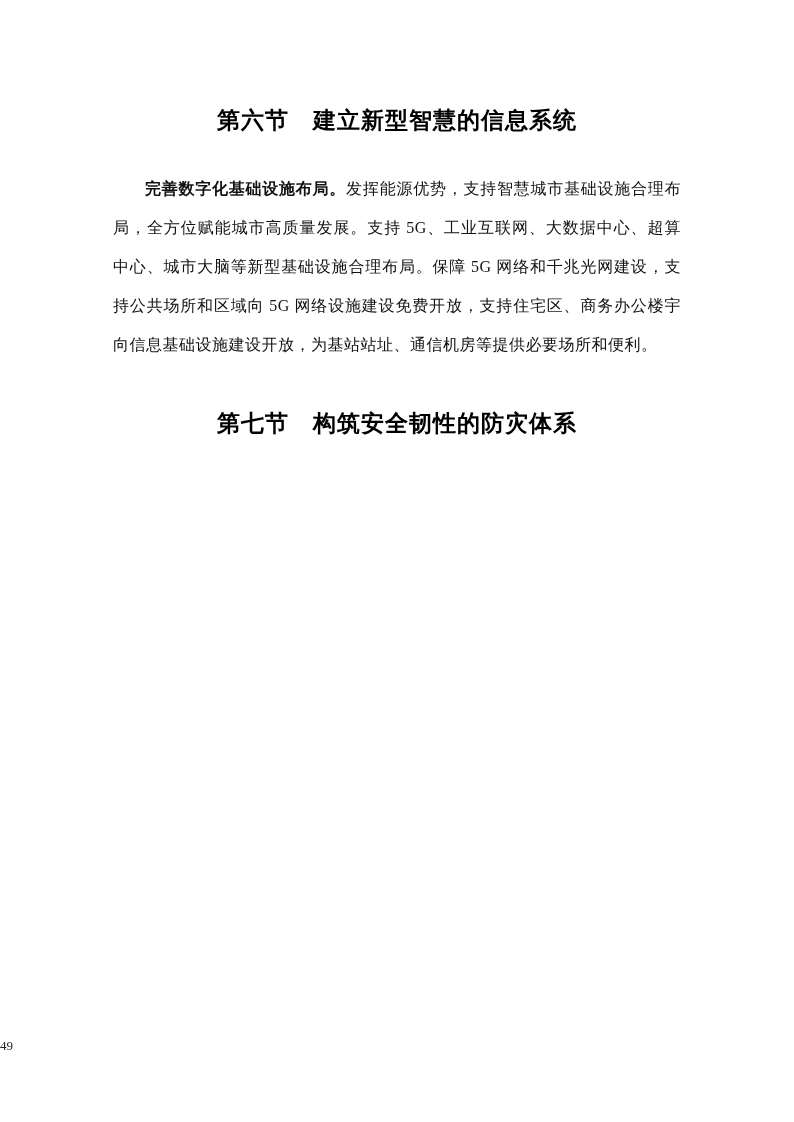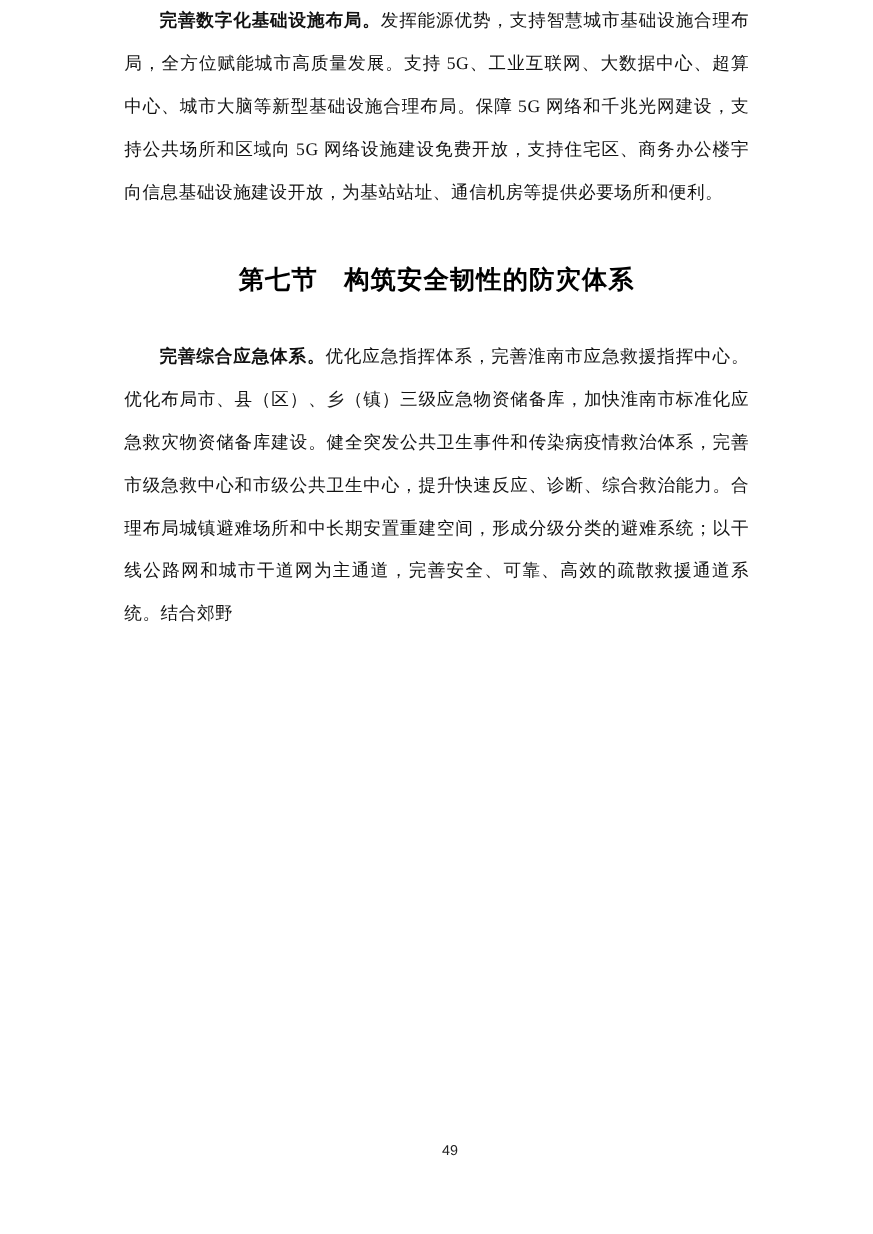--- a/index.html
+++ b/index.html
@@ -40,37 +40,35 @@
     word-break: break-all;
   }
   .para-lead {
     font-weight: 700;
   }
   .page-number {
     position: absolute;
     left: 0;
     right: 0;
     top: 1038px;
-    text-align: center;
     font-size: 13px;
     color: #222222;
-    font-family: Liberation Sans, sans-serif;
-    padding-left: 24px;
+    font-family: Liberation Serif, serif;
   }
 </style>
 </head>
 <body>
 
 <div class="page">
   <div class="text-column">
 
+    <div class="section-heading heading-1">第六节　建立新型智慧的信息系统</div>
 
     <p class="body-para"><span class="para-lead">完善数字化基础设施布局。</span><span>发挥能源优势，支持智慧城市基础设施合理布局，全方位赋能城市高质量发展。支持 5G、工业互联网、大数据中心、超算中心、城市大脑等新型基础设施合理布局。保障 5G 网络和千兆光网建设，支持公共场所和区域向 5G 网络设施建设免费开放，支持住宅区、商务办公楼宇向信息基础设施建设开放，为基站站址、通信机房等提供必要场所和便利。</span></p>
 
 
     <div class="section-heading heading-2">第七节　构筑安全韧性的防灾体系</div>
 
-    <p class="body-para"><span class="para-lead">完善综合应急体系。</span><span>优化应急指挥体系，完善淮南市应急救援指挥中心。优化布局市、县（区）、乡（镇）三级应急物资储备库，加快淮南市标准化应急救灾物资储备库建设。健全突发公共卫生事件和传染病疫情救治体系，完善市级急救中心和市级公共卫生中心，提升快速反应、诊断、综合救治能力。合理布局城镇避难场所和中长期安置重建空间，形成分级分类的避难系统；以干线公路网和城市干道网为主通道，完善安全、可靠、高效的疏散救援通道系统。结合郊野</span></p>
 
   </div>
 
   <div class="page-number">49</div>
 </div>
 
 </body></html>

